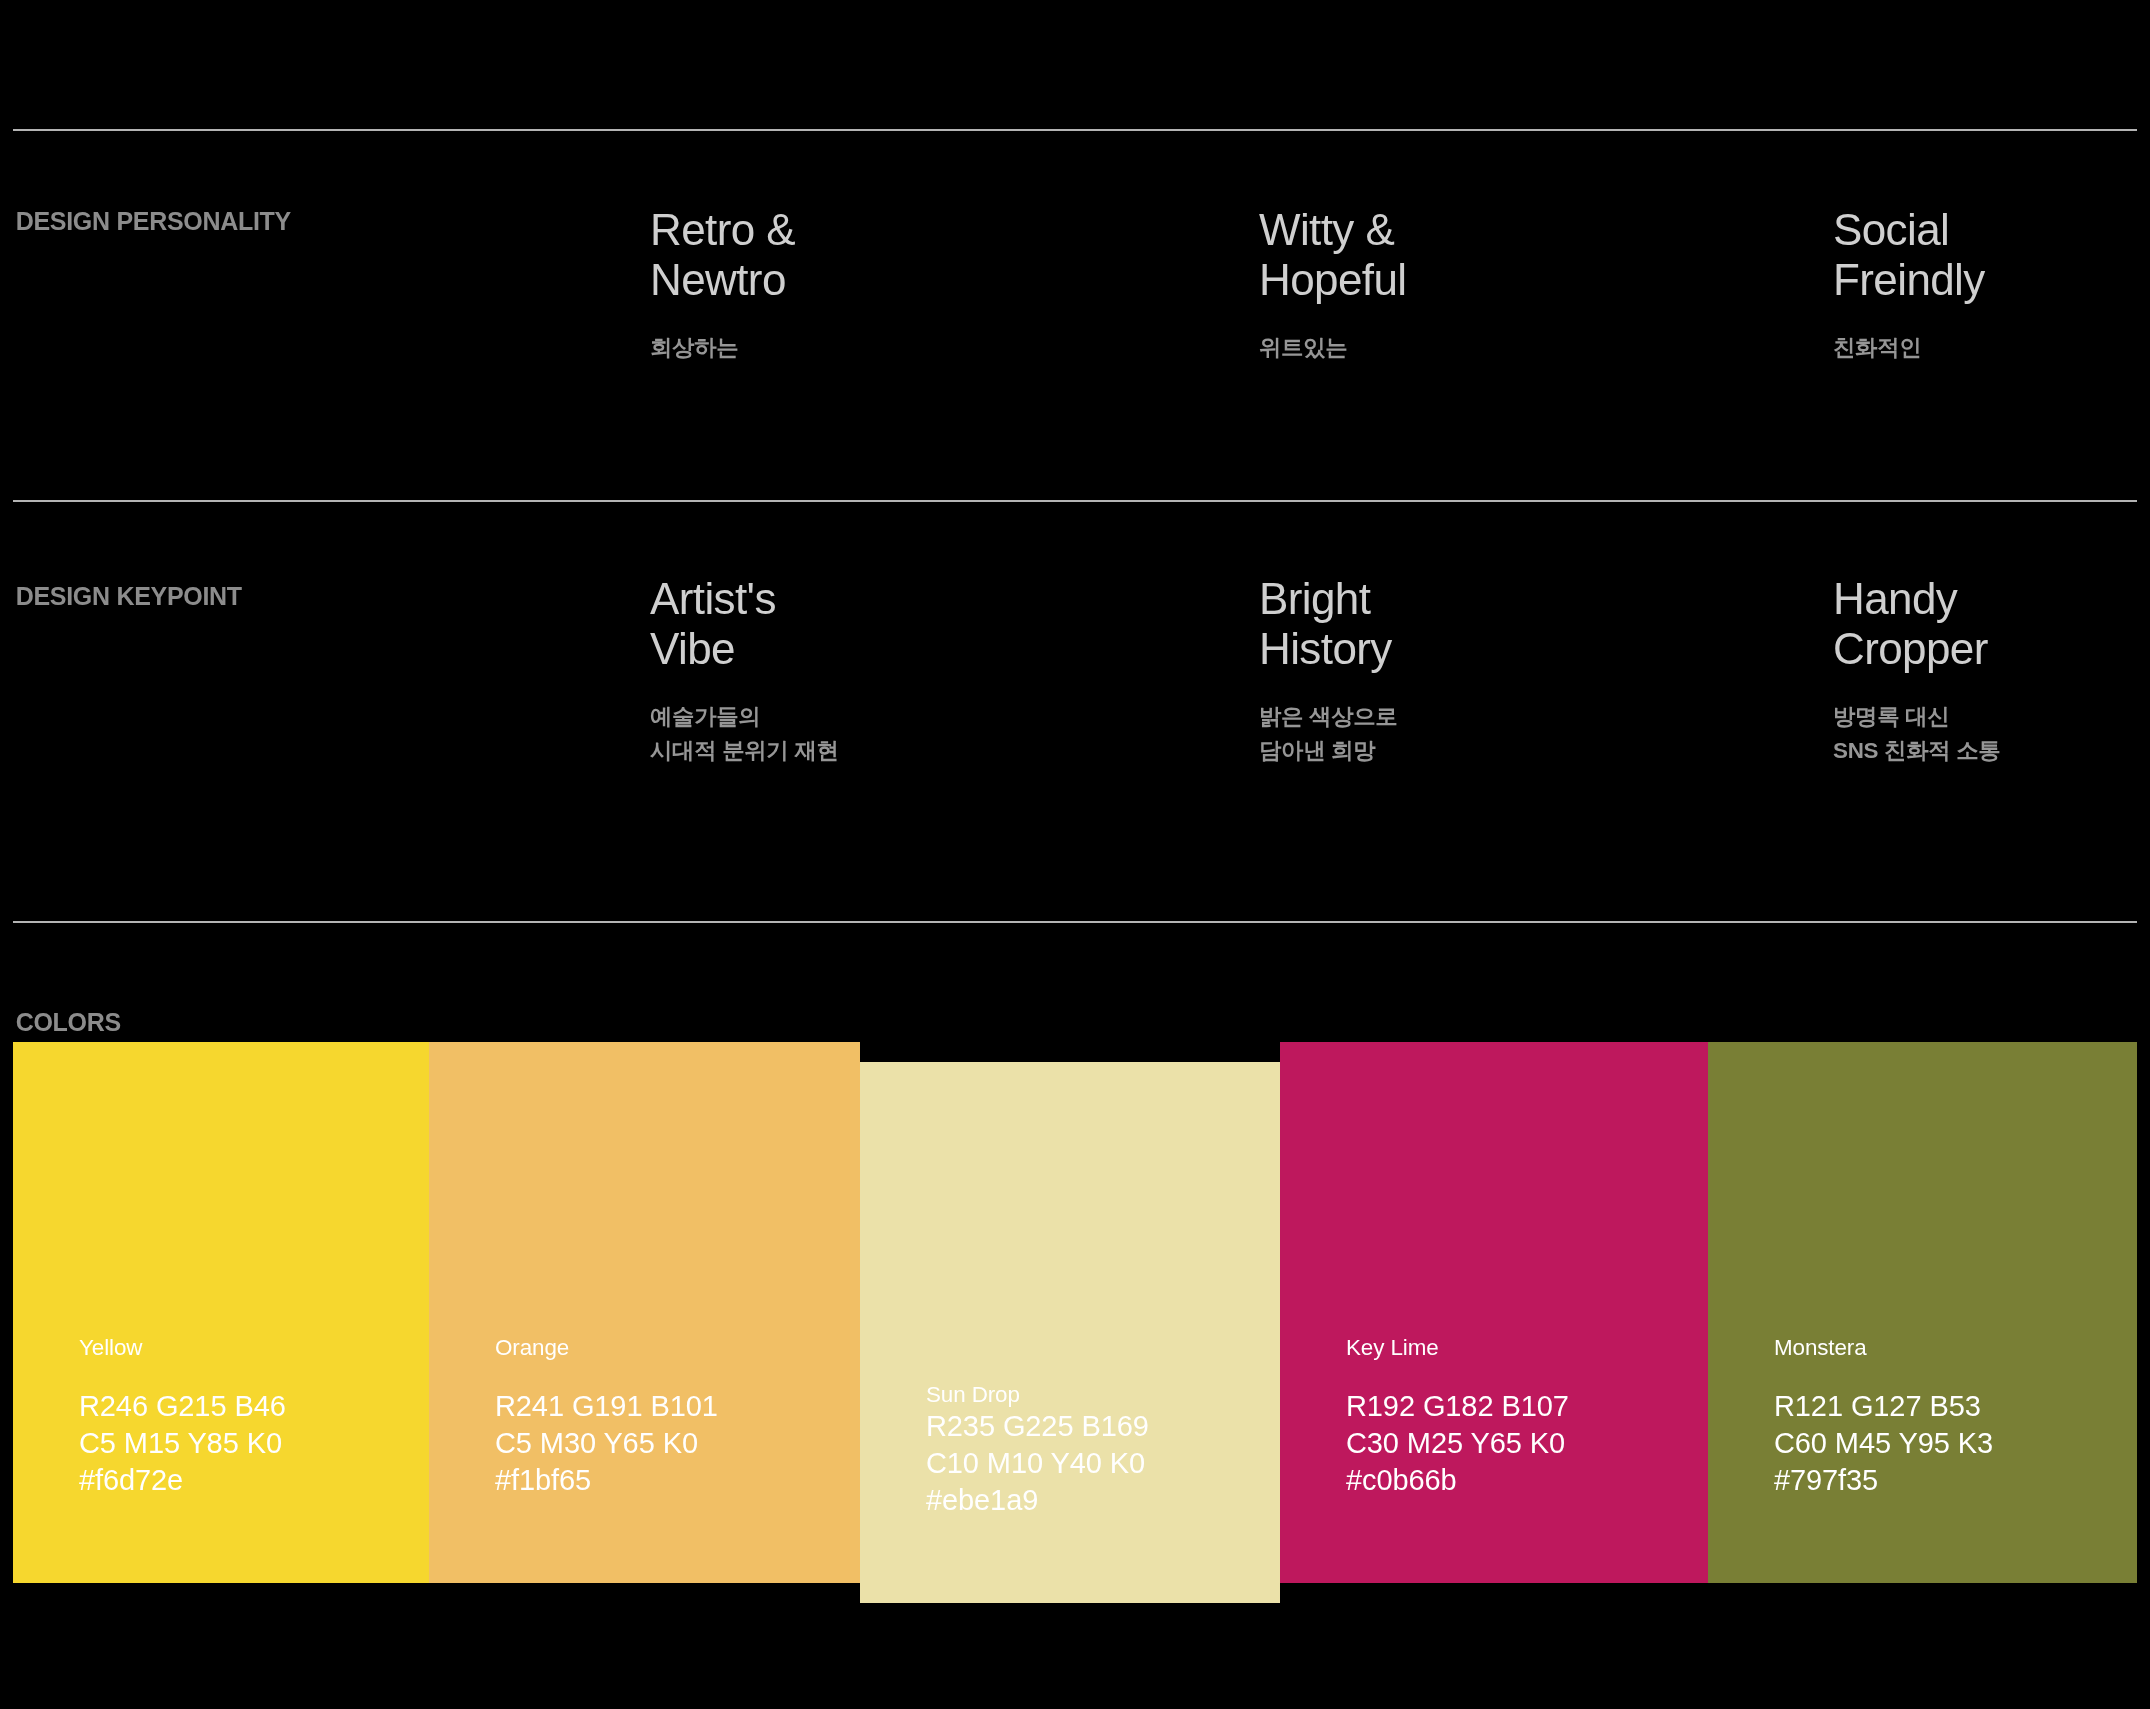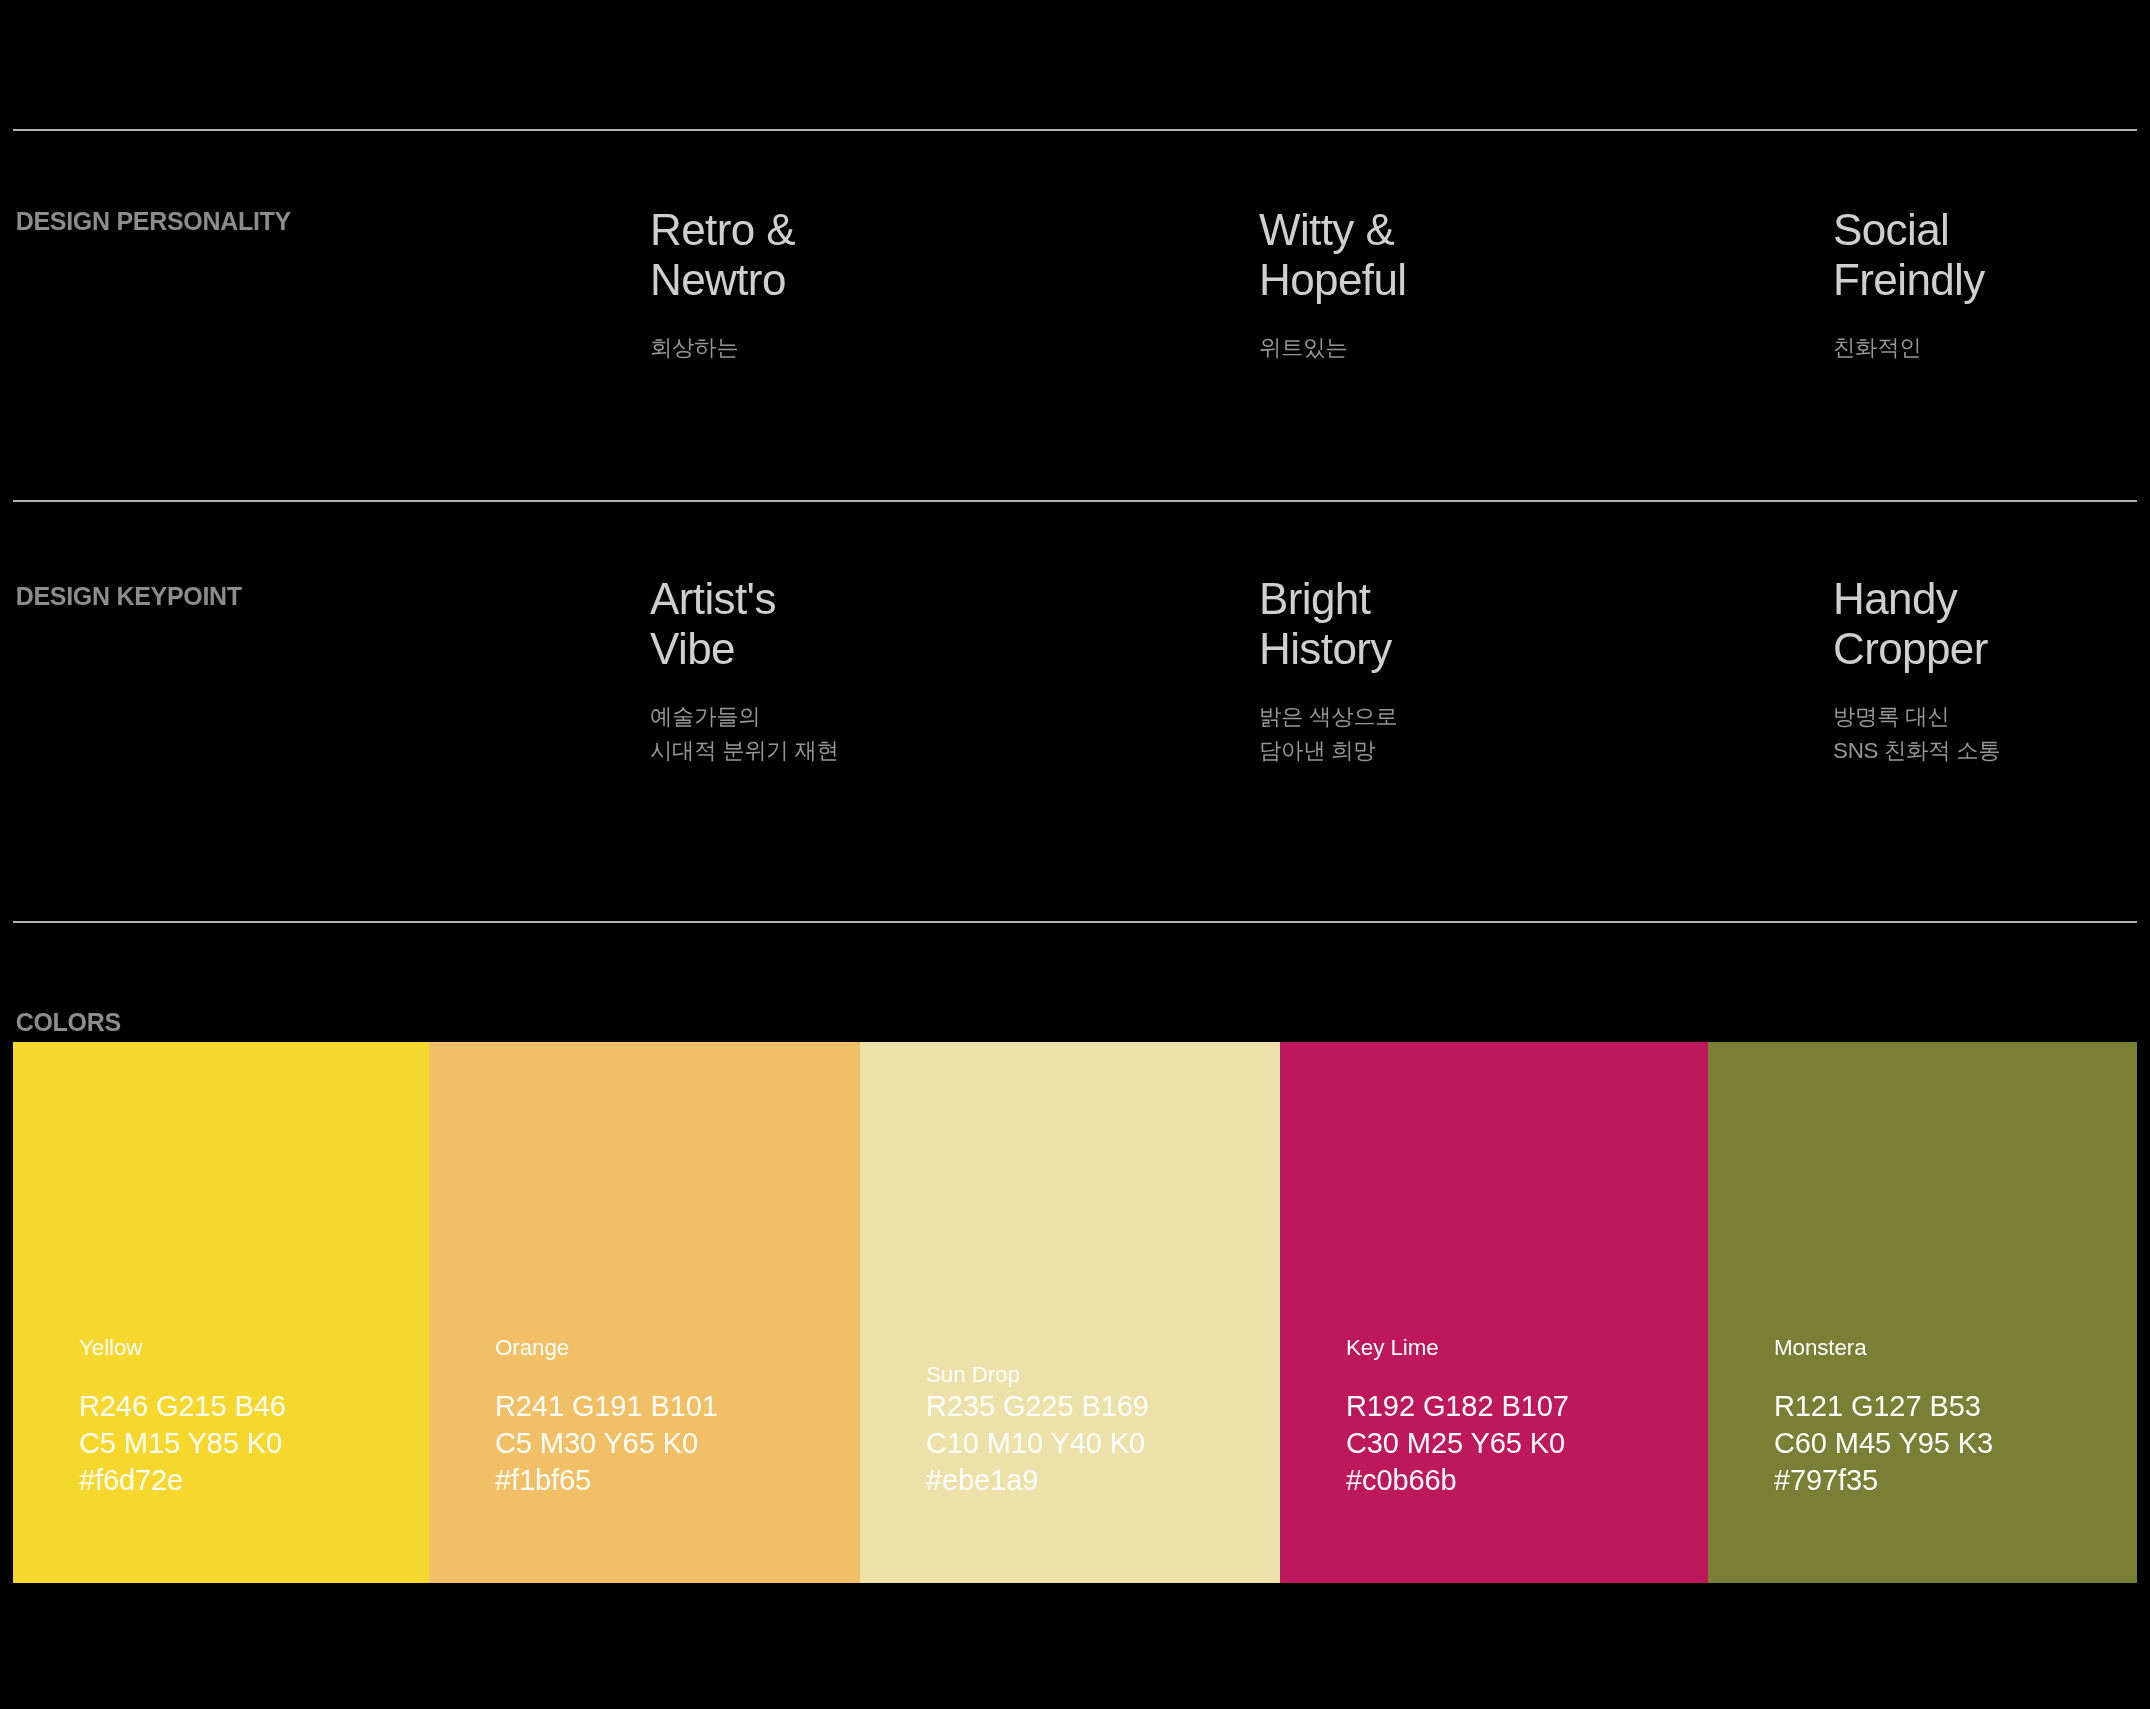--- a/index.html
+++ b/index.html
@@ -72,21 +72,21 @@
     font-weight: 400;
     line-height: 1.13;
     letter-spacing: -0.6px;
     white-space: pre-line;
   }
 
   .col-sub {
     margin-top: 27px;
     color: #969696;
     font-size: 22.4px;
-    font-weight: 400;
+    font-weight: 700;
     line-height: 1.5;
     letter-spacing: -0.3px;
     white-space: pre-line;
   }
 
   
   .swatch-band {
     position: absolute;
     left: 13px;
     top: 1042px;
@@ -185,21 +185,21 @@
         </div>
       </div>
       <div class="swatch" style="background: rgb(241, 191, 101); width: 431px;">
         <div class="swatch-text">
           <div class="swatch-name">Orange</div>
           <div class="swatch-values">R241 G191 B101
 C5 M30 Y65 K0
 #f1bf65</div>
         </div>
       </div>
-      <div class="swatch tight" style="background: rgb(235, 225, 169); width: 420px;">
+      <div class="swatch tight" style="background: rgb(235, 225, 169); width: 420px; margin-top: 20px;">
         <div class="swatch-text">
           <div class="swatch-name">Sun Drop</div>
           <div class="swatch-values">R235 G225 B169
 C10 M10 Y40 K0
 #ebe1a9</div>
         </div>
       </div>
       <div class="swatch" style="background: #be185d; width: 428px;">
         <div class="swatch-text">
           <div class="swatch-name">Key Lime</div>

